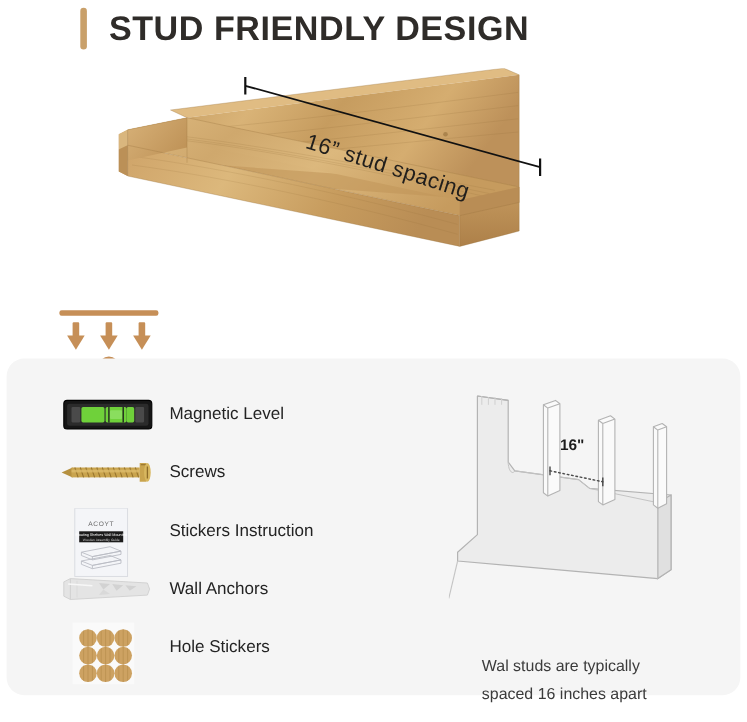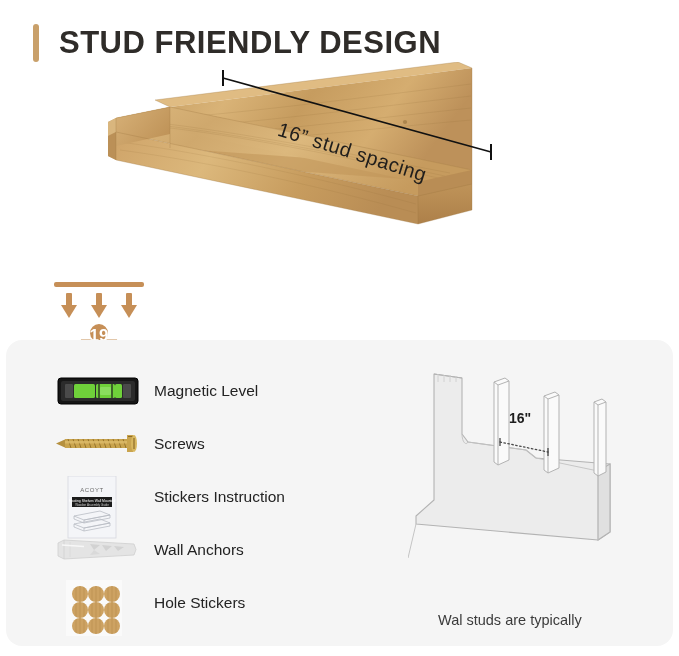--- a/index.html
+++ b/index.html
@@ -5,21 +5,21 @@
   * { box-sizing: border-box; margin: 0; padding: 0; }
   html, body {
     width: 679px; height: 656px;
     background: #ffffff;
     font-family: "Liberation Sans", sans-serif;
     overflow: hidden;
   }
   .page { position: relative; width: 679px; height: 656px; background: #ffffff; }
 
   
-  .header { position: absolute; left: 0; top: 17px; width: 679px; height: 52px; display: flex; align-items: center; }
+  .header { position: absolute; left: 0; top: 0; width: 679px; height: 52px; display: flex; align-items: center; padding-left: 40px; }
   .accent-bar { width: 6px; height: 38px; background: #c9a06a; border-radius: 3px; margin-left: 33px; flex: 0 0 auto; }
   .header-title {
     margin-left: 20px;
     font-size: 31px;
     font-weight: 700;
     letter-spacing: 0.5px;
     color: #2f2c29;
     font-family: "Liberation Sans", sans-serif;
     white-space: nowrap;
   }
@@ -51,21 +51,21 @@
     font-weight: 700;
     font-size: 17px;
     line-height: 19px;
     font-family: "Liberation Sans", sans-serif;
     pointer-events: none;
   }
 
   
   .panel {
     position: absolute;
-    left: 6px; top: 340px;
+    left: 6px; top: 326px;
     width: 667px; height: 306px;
     background: #f5f5f5;
     border-radius: 16px;
   }
 
   
   .acc-list { position: absolute; left: 44px; top: 24px; width: 330px; }
   .acc-row { position: relative; height: 53px; display: flex; align-items: center; }
   .acc-icon { width: 96px; height: 53px; position: relative; flex: 0 0 auto; }
   .acc-label {
@@ -385,15 +385,16 @@
 
         <line x1="92" y1="70" x2="140" y2="80" stroke="#4a4a4a" stroke-width="1.3" stroke-dasharray="1.5,2.5" stroke-linecap="round"></line>
         <line x1="92" y1="66" x2="92" y2="74" stroke="#4a4a4a" stroke-width="1.3"></line>
         <line x1="140" y1="76" x2="140" y2="84" stroke="#4a4a4a" stroke-width="1.3"></line>
       </svg>
       <div class="stud-dim-label">16"</div>
     </div>
 
     <div class="stud-caption">
       <span>Wal studs are typically</span>
+      <span>spaced 16 inches apart</span>
     </div>
   </div>
 </div>
 
 </body></html>

